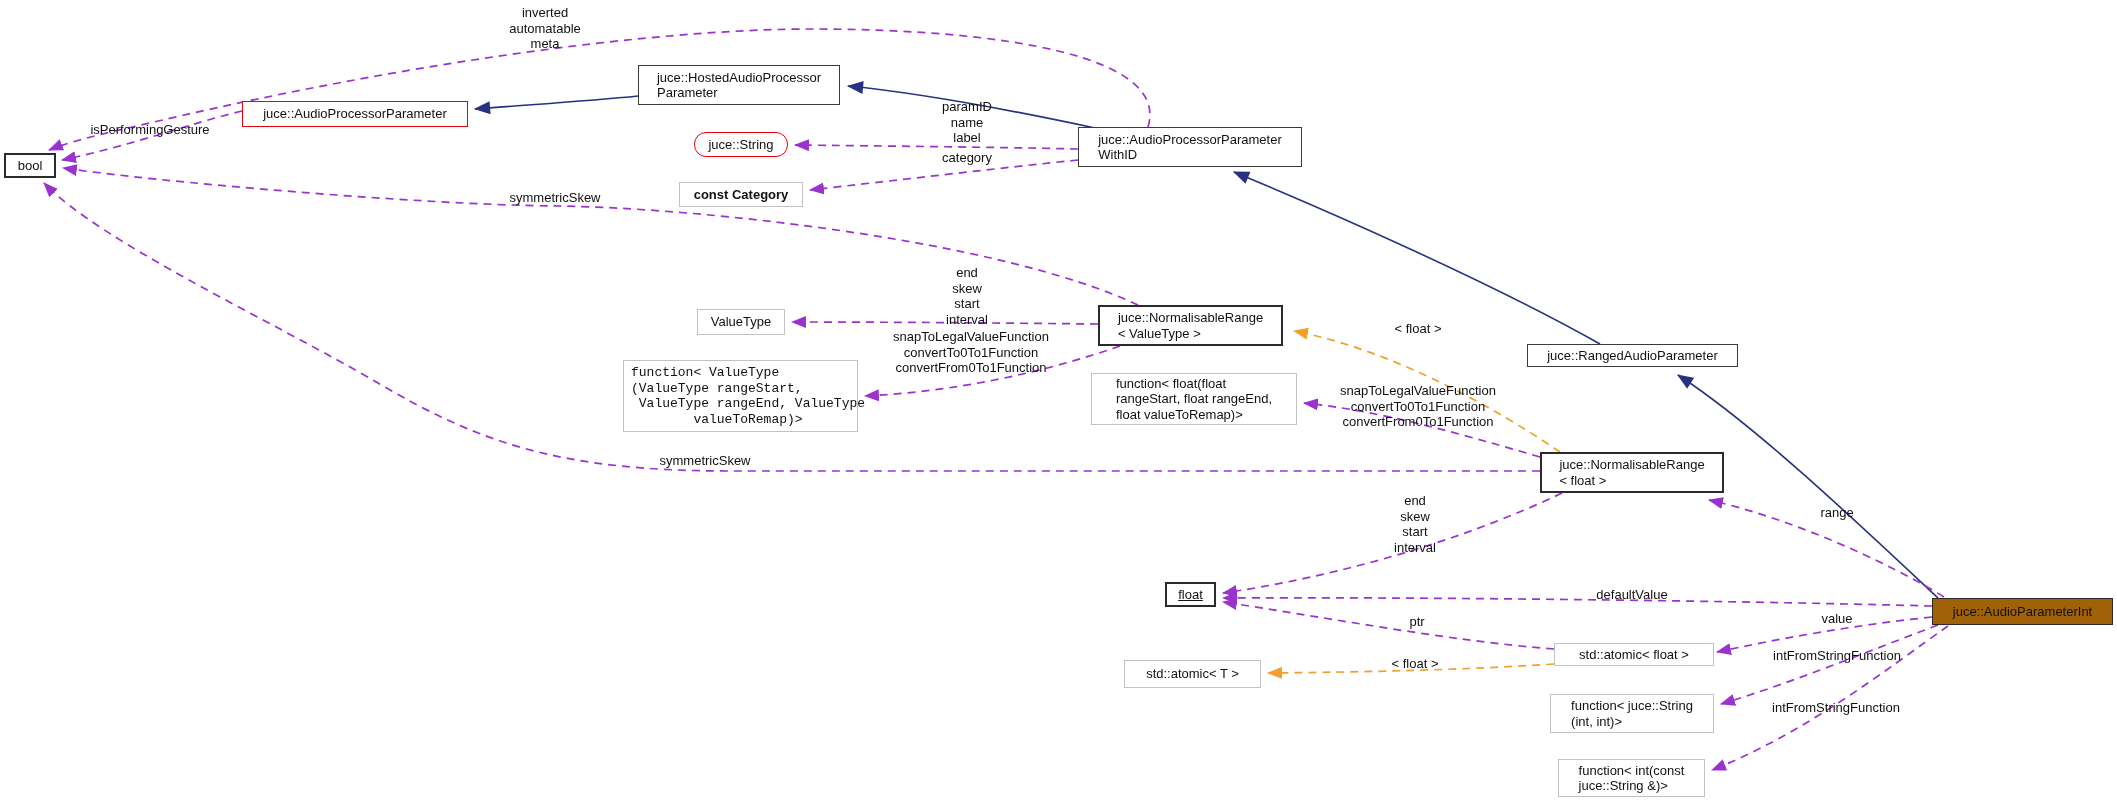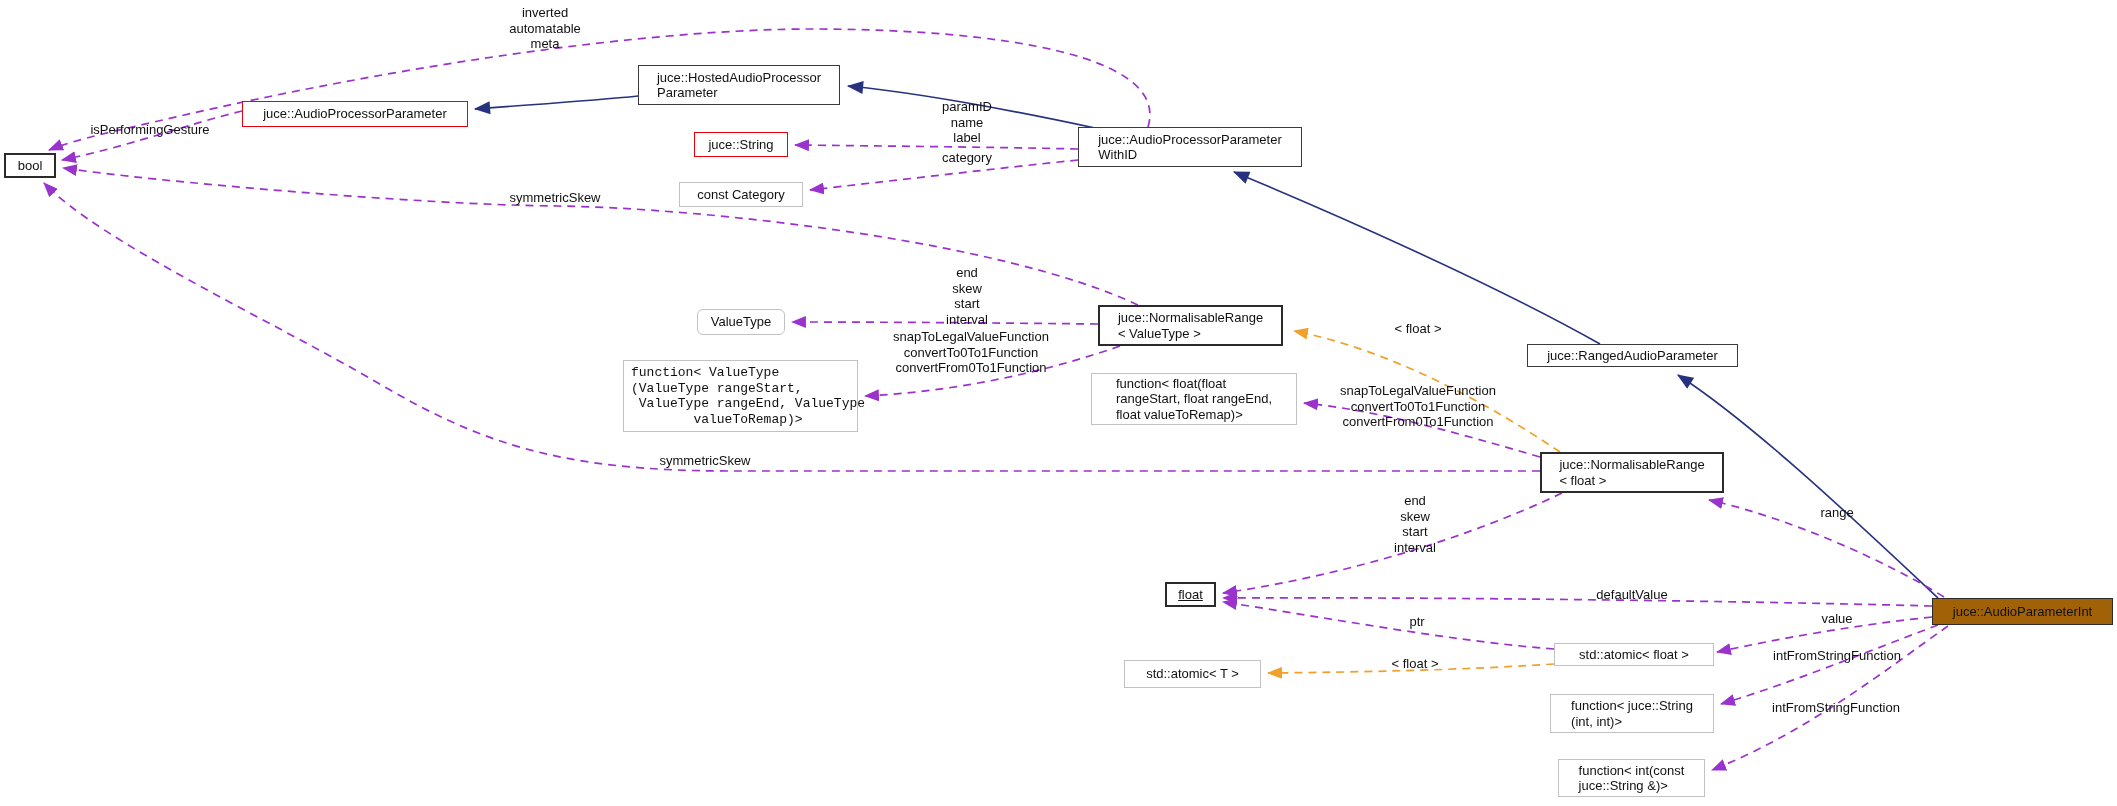--- a/index.html
+++ b/index.html
@@ -72,34 +72,34 @@
 
   <div class="node redlink clickable" style="left:242px;top:101px;width:226px;height:26px;">
     <span>juce::AudioProcessorParameter</span>
   </div>
 
   <div class="node clickable" style="left:638px;top:65px;width:202px;height:40px;">
     <span>juce::HostedAudioProcessor
 Parameter</span>
   </div>
 
-  <div class="node redlink clickable" style="left:694px;top:132px;width:94px;height:25px;">
+  <div class="node redlink clickable" style="left:694px;top:132px;width:94px;height:25px;border-radius:12px;">
     <span>juce::String</span>
   </div>
 
-  <div class="node ext" style="left:679px;top:182px;width:124px;height:25px;">
+  <div class="node ext" style="left:679px;top:182px;width:124px;height:25px;font-weight:bold;">
     <span>const Category</span>
   </div>
 
   <div class="node clickable" style="left:1078px;top:127px;width:224px;height:40px;">
     <span>juce::AudioProcessorParameter
 WithID</span>
   </div>
 
-  <div class="node ext" style="left:697px;top:309px;width:88px;height:26px;border-radius:6px;">
+  <div class="node ext" style="left:697px;top:309px;width:88px;height:26px;">
     <span>ValueType</span>
   </div>
 
   <div class="node b2 clickable" style="left:1098px;top:305px;width:185px;height:41px;">
     <span>juce::NormalisableRange
 &lt; ValueType &gt;</span>
   </div>
 
   <div class="node ext pretext" style="left:623px;top:360px;width:235px;height:72px;font-family:Liberation Mono, monospace;">
     <span>function&lt; ValueType

